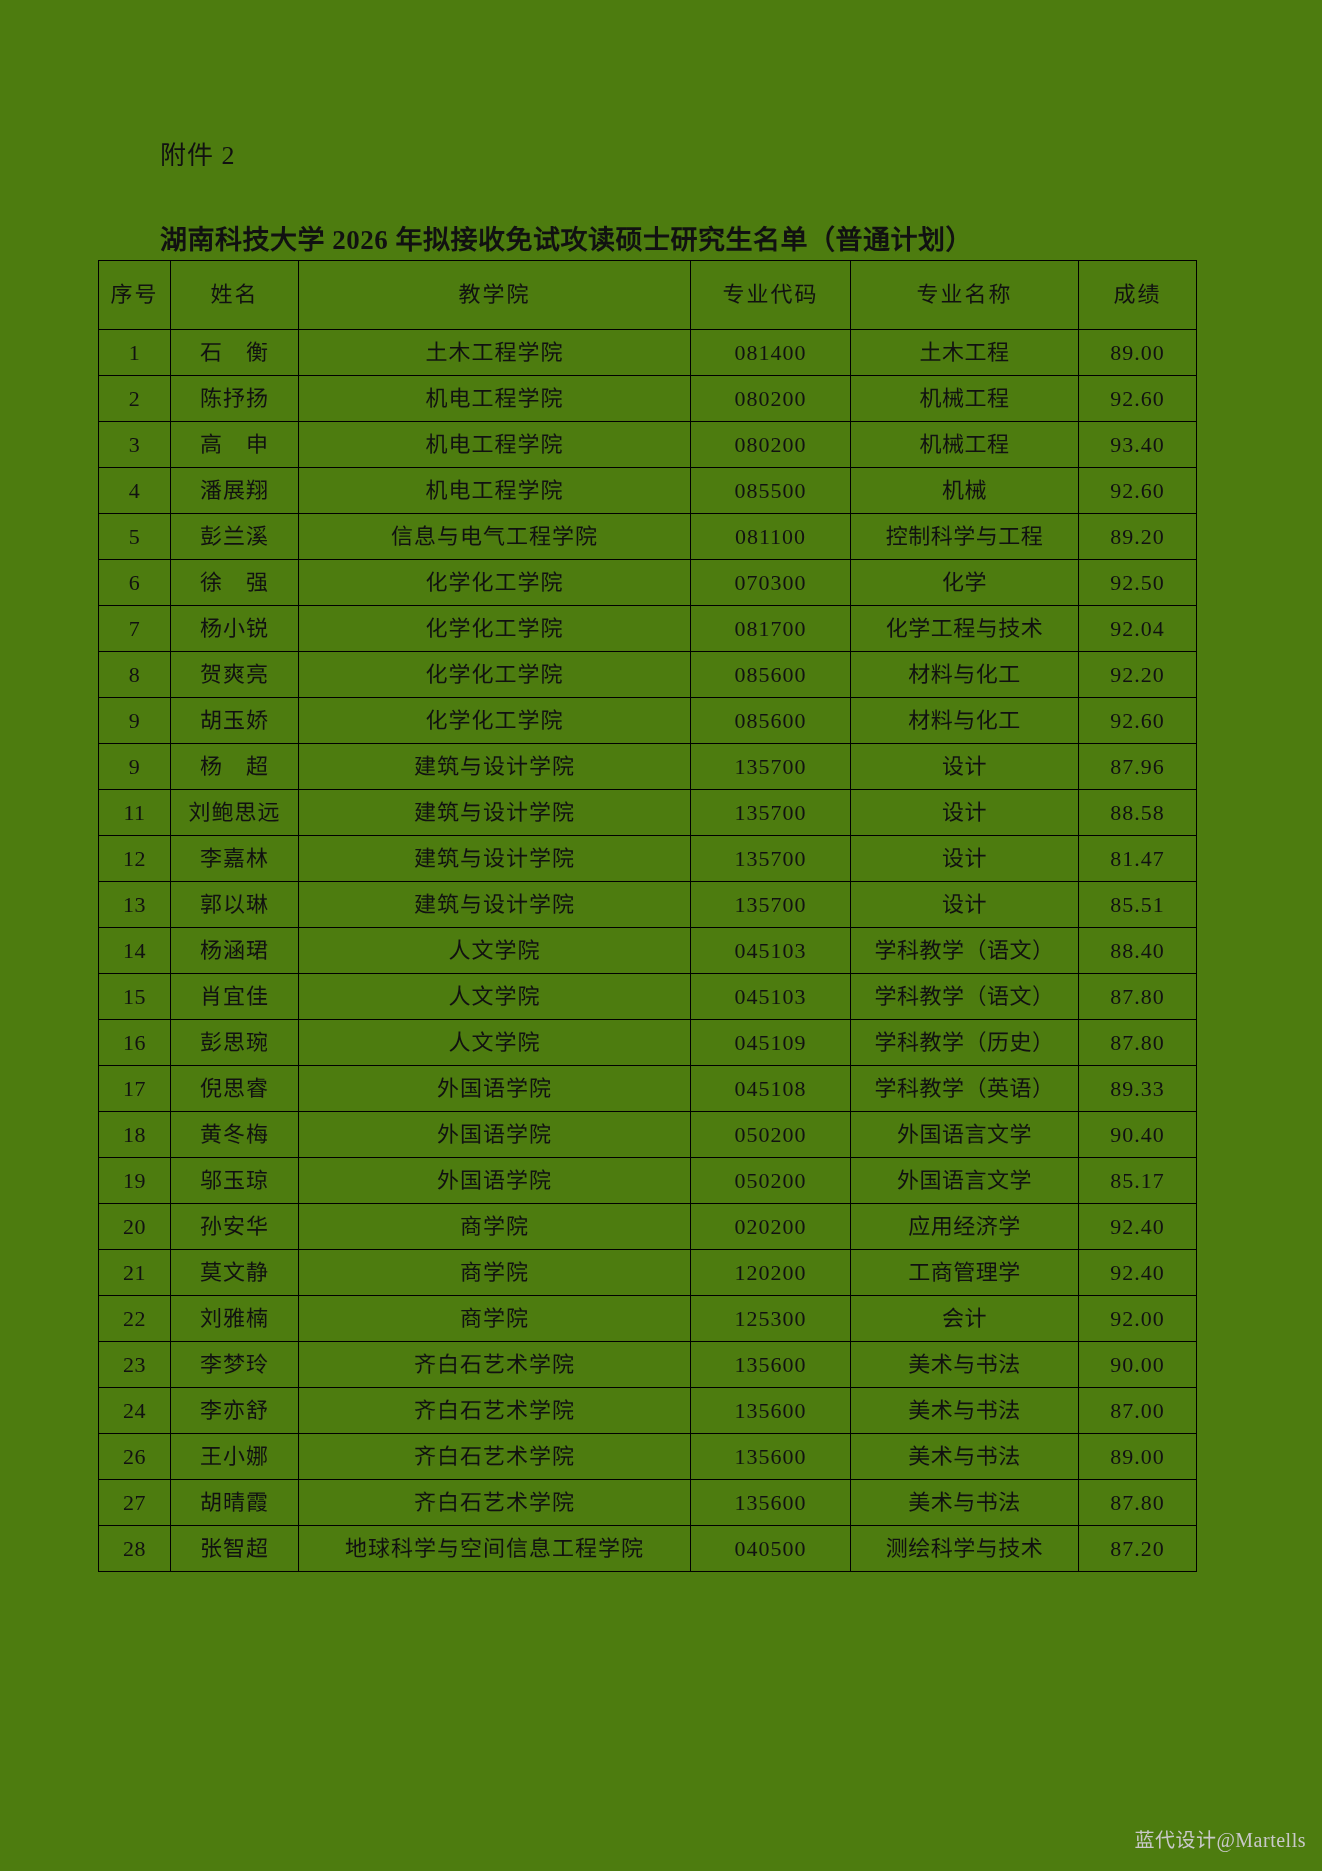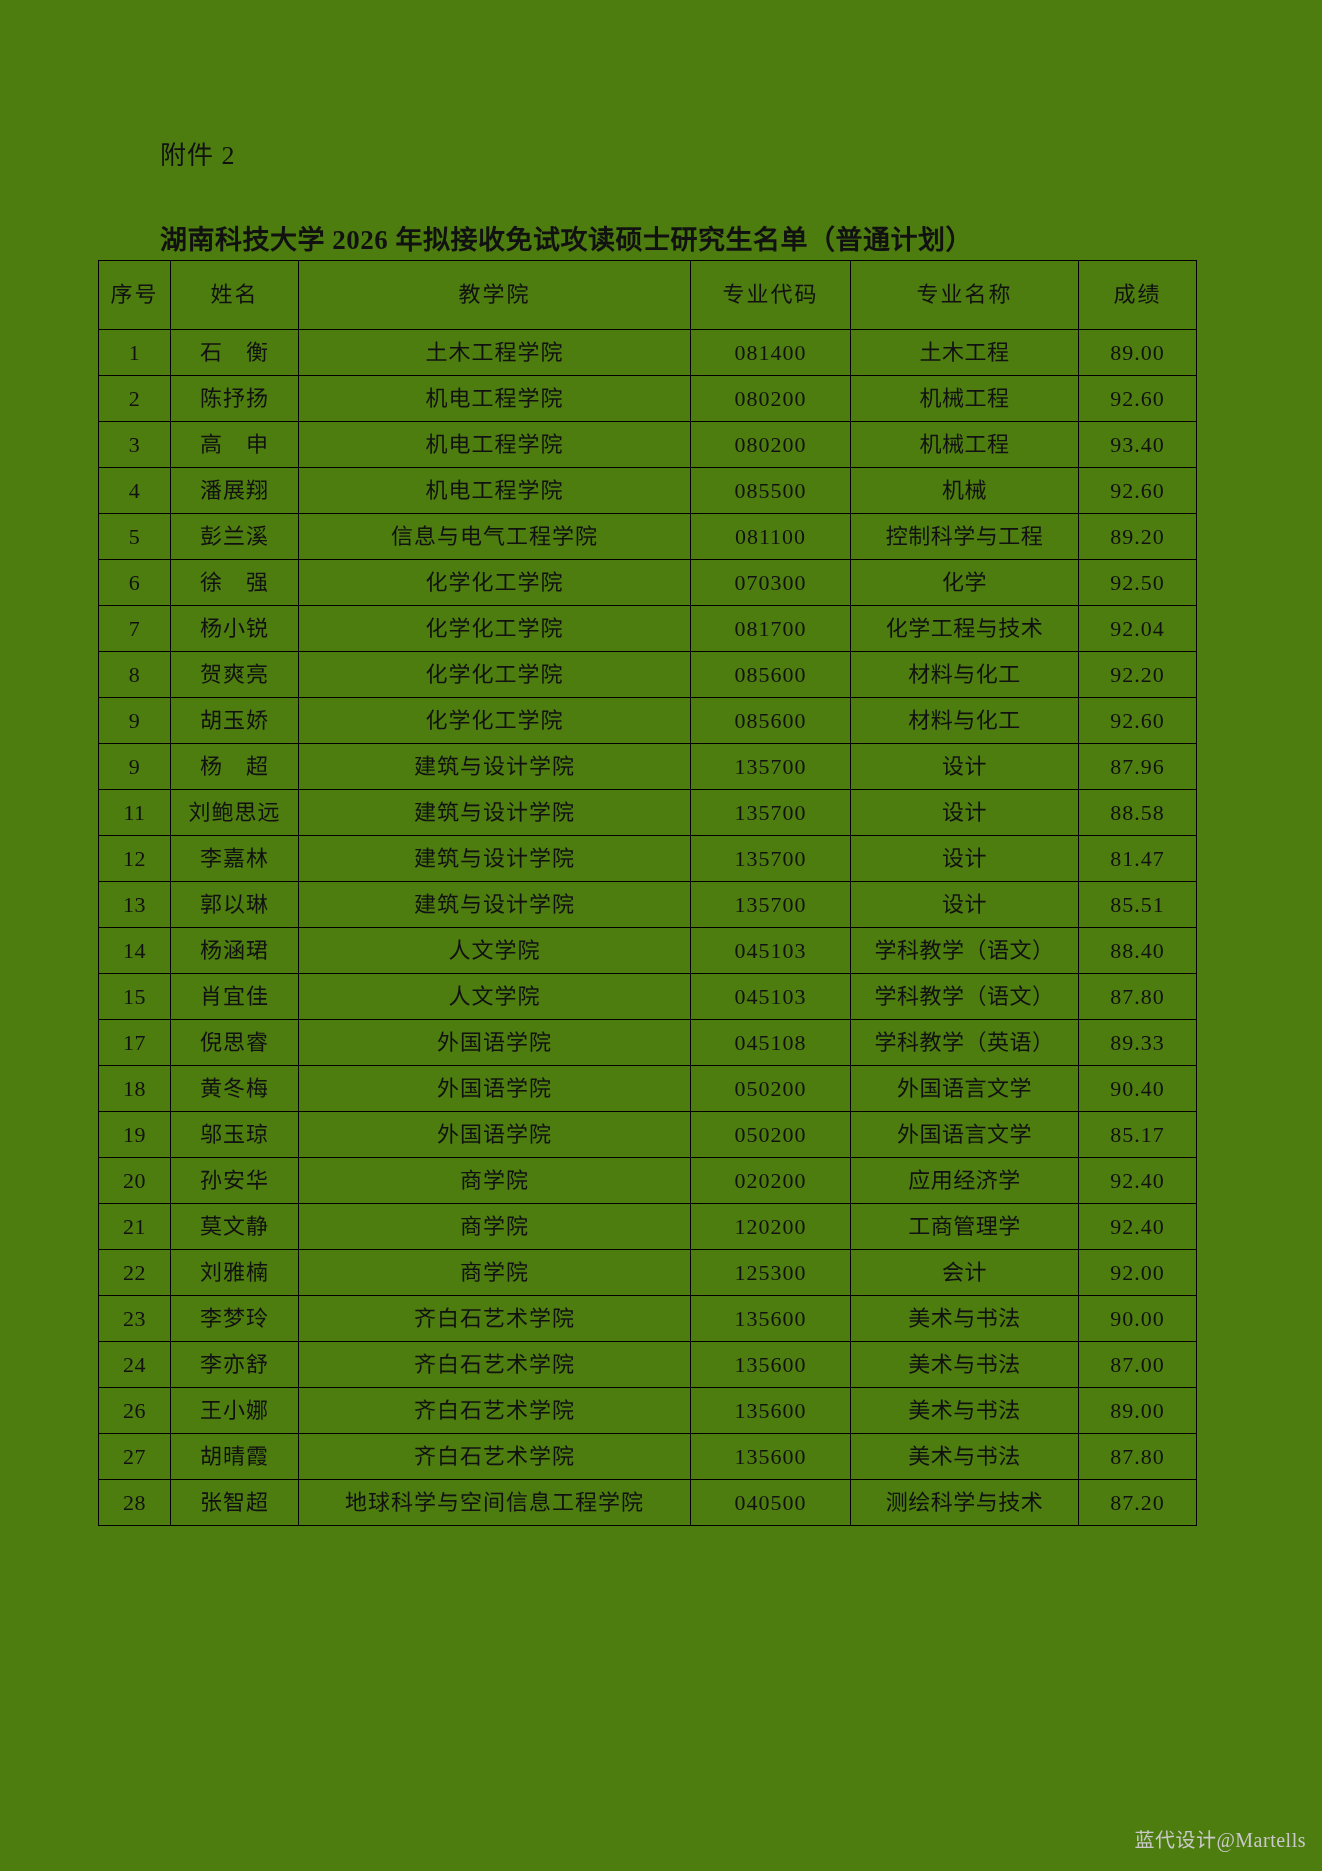--- a/index.html
+++ b/index.html
@@ -256,20 +256,28 @@
           </tr>
           <tr>
             <td class="idx">15</td>
             <td class="name">肖宜佳</td>
             <td class="school">人文学院</td>
             <td class="code">045103</td>
             <td class="major">学科教学（语文）</td>
             <td class="score">87.80</td>
           </tr>
           <tr>
+            <td class="idx">16</td>
+            <td class="name">彭思琬</td>
+            <td class="school">人文学院</td>
+            <td class="code">045109</td>
+            <td class="major">学科教学（历史）</td>
+            <td class="score">87.80</td>
+          </tr>
+          <tr>
             <td class="idx">17</td>
             <td class="name">倪思睿</td>
             <td class="school">外国语学院</td>
             <td class="code">045108</td>
             <td class="major">学科教学（英语）</td>
             <td class="score">89.33</td>
           </tr>
           <tr>
             <td class="idx">18</td>
             <td class="name">黄冬梅</td>

